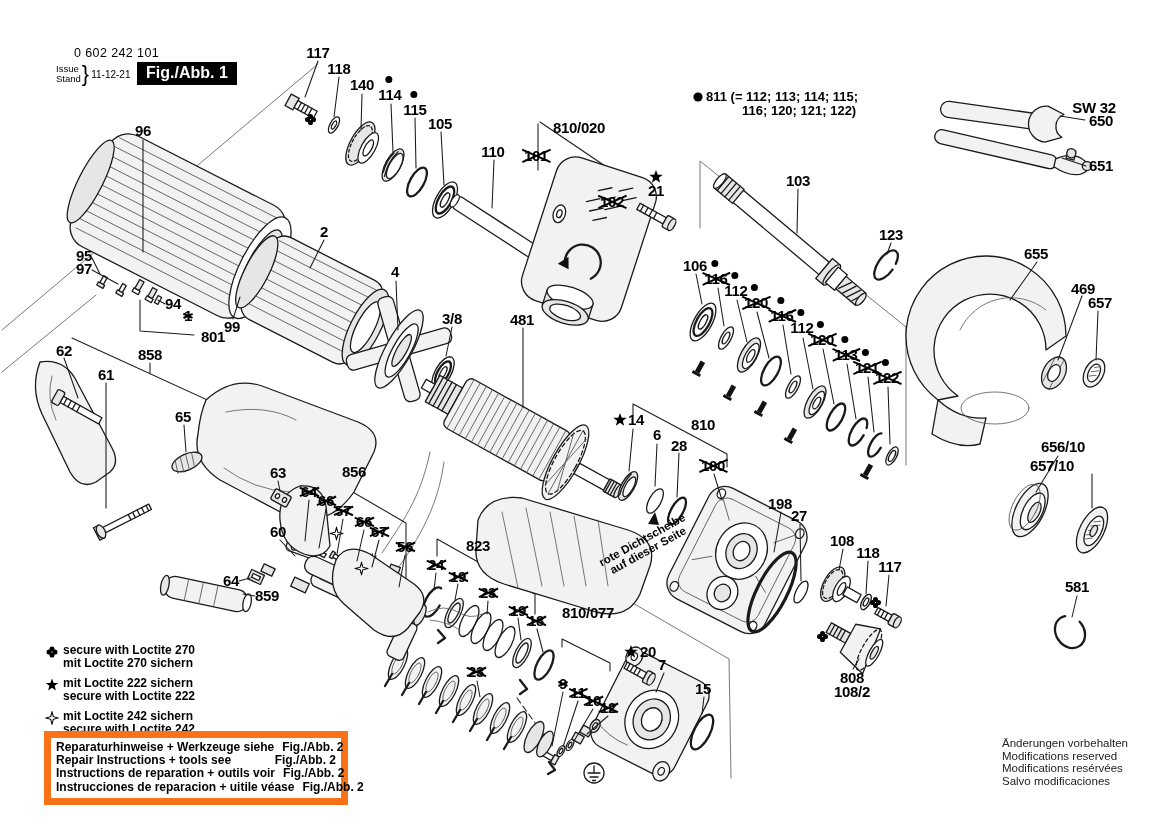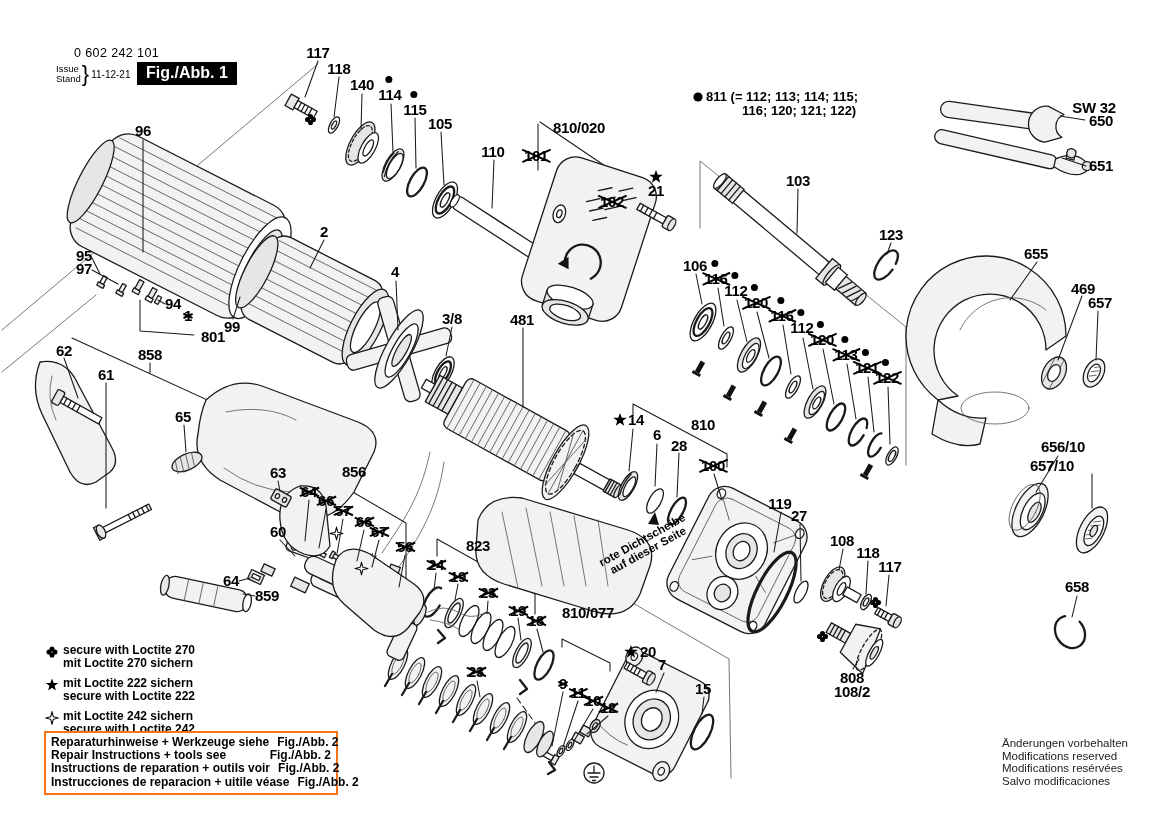--- a/index.html
+++ b/index.html
@@ -40,21 +40,21 @@
   .note811 .l2{margin-left:49px;}
   
   .rotnote{position:absolute;left:581px;top:533px;width:128px;transform:rotate(-29deg);
            font-weight:700;font-size:11.5px;line-height:12px;text-align:center;}
   
   .legend{position:absolute;left:45px;top:644px;}
   .leg-row{display:flex;align-items:flex-start;margin-bottom:8px;}
   .leg-row svg{margin:1px 4px 0 0;flex:none;}
   .leg-text{font-weight:700;font-size:12px;line-height:12.5px;}
   
-  .repbox{position:absolute;left:44px;top:731px;width:280px;border:2px solid #f97316;
+  .repbox{position:absolute;left:44px;top:731px;width:280px;border:7px solid #f97316;
           padding:3px 5px 4px;background:#fff;}
   .repbox .row{display:flex;justify-content:space-between;font-weight:700;font-size:12px;
           line-height:13.2px;white-space:nowrap;}
   .repbox .ref{margin-left:8px;}
   
   .footnotes{position:absolute;left:1002px;top:737px;font-size:11.5px;line-height:12.6px;color:#222;}
 </style>
 </head>
 <body>
 
@@ -727,21 +727,21 @@
       <div class="plabel" style="left: 802px; top: 328px;">112<span class="dot"></span></div>
       <div class="plabel struck" style="left: 822px; top: 340px;">120<span class="dot"></span></div>
       <div class="plabel struck" style="left: 846px; top: 355px;">113<span class="dot"></span></div>
       <div class="plabel struck" style="left: 867px; top: 368px;">121<span class="dot"></span></div>
       <div class="plabel struck" style="left: 887px; top: 378px;">122<span class="dot"></span></div>
       <div class="plabel" style="left: 636px; top: 420px;">14</div>
       <div class="plabel" style="left: 657px; top: 435px;">6</div>
       <div class="plabel" style="left: 679px; top: 446px;">28</div>
       <div class="plabel" style="left: 703px; top: 425px;">810</div>
       <div class="plabel struck" style="left: 713px; top: 466px;">100</div>
-      <div class="plabel" style="left: 780px; top: 504px;">119</div>
+      <div class="plabel" style="left: 780px; top: 504px;">198</div>
       <div class="plabel" style="left: 799px; top: 516px;">27</div>
       <div class="plabel" style="left: 354px; top: 472px;">856</div>
       <div class="plabel struck" style="left: 309px; top: 492px;">64</div>
       <div class="plabel struck" style="left: 326px; top: 501px;">66</div>
       <div class="plabel struck" style="left: 343px; top: 511px;">57</div>
       <div class="plabel struck" style="left: 364px; top: 522px;">66</div>
       <div class="plabel struck" style="left: 379px; top: 532px;">67</div>
       <div class="plabel struck" style="left: 405px; top: 547px;">56</div>
       <div class="plabel" style="left: 278px; top: 532px;">60</div>
       <div class="plabel" style="left: 231px; top: 581px;">64</div>
@@ -767,21 +767,21 @@
       <div class="plabel" style="left: 852px; top: 678px;">808</div>
       <div class="plabel" style="left: 852px; top: 692px;">108/2</div>
       <div class="plabel" style="left: 1094px; top: 108px;">SW 32</div>
       <div class="plabel" style="left: 1101px; top: 121px;">650</div>
       <div class="plabel" style="left: 1101px; top: 166px;">651</div>
       <div class="plabel" style="left: 1036px; top: 254px;">655</div>
       <div class="plabel" style="left: 1083px; top: 289px;">469</div>
       <div class="plabel" style="left: 1100px; top: 303px;">657</div>
       <div class="plabel" style="left: 1063px; top: 447px;">656/10</div>
       <div class="plabel" style="left: 1052px; top: 466px;">657/10</div>
-      <div class="plabel" style="left: 1077px; top: 587px;">658</div>
+      <div class="plabel" style="left: 1077px; top: 587px;">581</div>
       <div class="sym" style="left: 656px; top: 177px;">
         <svg width="15" height="15" viewBox="-8 -8 16 16">
           <polygon fill="#000" points="0,-7.5 1.9,-2.4 7.2,-2.4 3,0.9 4.4,6.2 0,3 -4.4,6.2 -3,0.9 -7.2,-2.4 -1.9,-2.4"></polygon>
         </svg>
       </div>
       <div class="sym" style="left: 620px; top: 420px;">
         <svg width="15" height="15" viewBox="-8 -8 16 16">
           <polygon fill="#000" points="0,-7.5 1.9,-2.4 7.2,-2.4 3,0.9 4.4,6.2 0,3 -4.4,6.2 -3,0.9 -7.2,-2.4 -1.9,-2.4"></polygon>
         </svg>
       </div>

